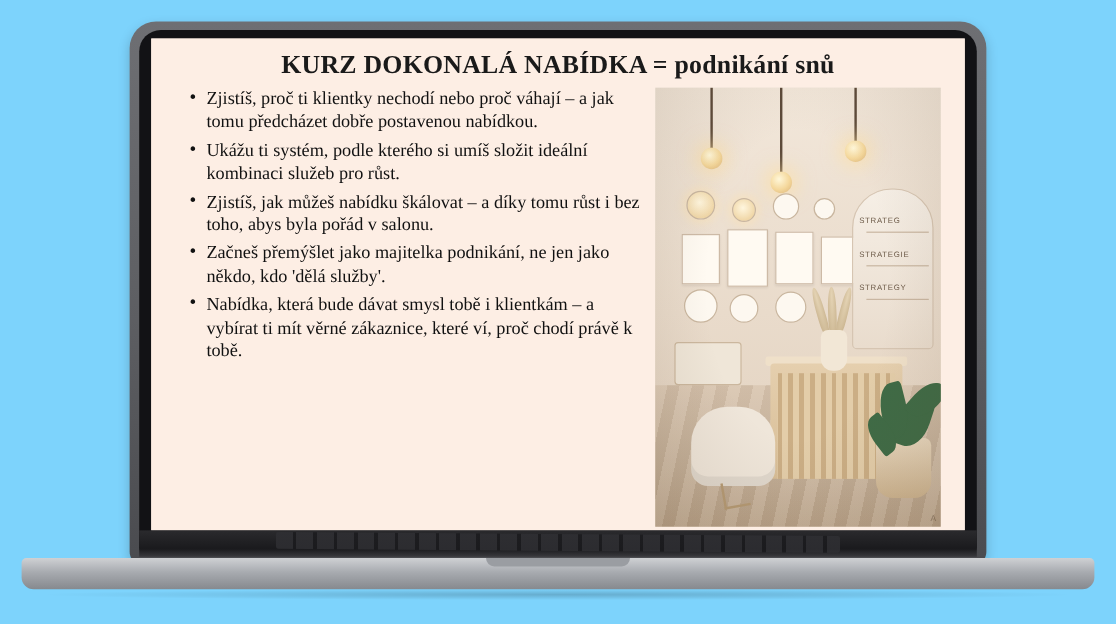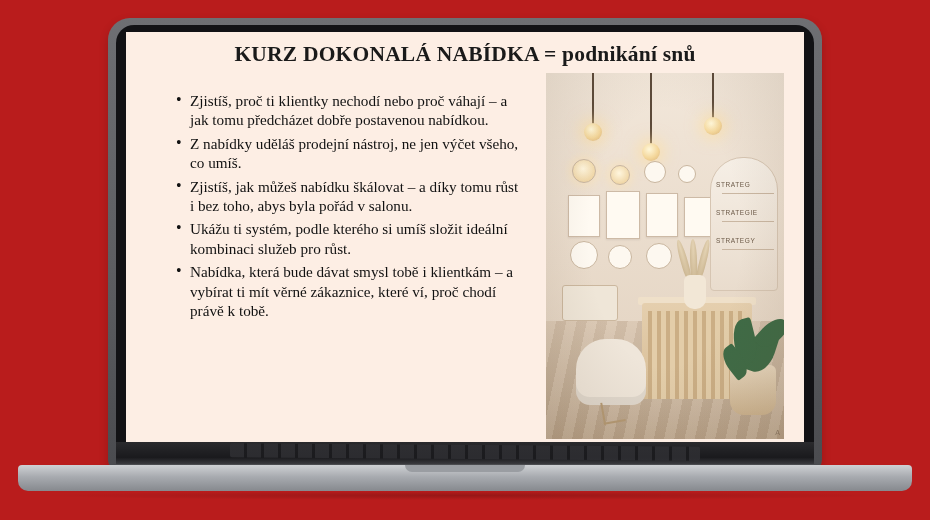--- a/index.html
+++ b/index.html
@@ -9,21 +9,21 @@
     height: 520px;
     overflow: hidden;
     background: #ffffff;
     font-family: "Liberation Serif", serif;
   }
 
   #stage {
     position: relative;
     width: 930px;
     height: 520px;
-    background: #b91c1c;
+    background: #7dd3fc;
   }
 
   
   .laptop-body {
     position: absolute;
     left: 108px;
     top: 18px;
     width: 714px;
     height: 452px;
     background: linear-gradient(180deg, #6e6f73 0%, #5d5e62 55%, #4a4b4f 100%);
@@ -137,21 +137,21 @@
     height: 368px;
   }
 
   .bullets {
     width: 404px;
     padding-left: 6px;
     box-sizing: border-box;
   }
 
   .bullets ul {
-    margin: 18px;
+    margin: 0;
     padding: 0 0 0 18px;
     list-style: none;
   }
 
   .bullets li {
     position: relative;
     font-size: 15.2px;
     line-height: 1.28;
     color: #111111;
     margin-bottom: 4px;
@@ -382,23 +382,23 @@
   <div class="screen">
     <div class="slide">
 
       <div class="slide-title">KURZ DOKONALÁ NABÍDKA = podnikání snů</div>
 
       <div class="slide-body">
 
         <div class="bullets">
           <ul>
             <li>Zjistíš, proč ti klientky nechodí nebo proč váhají – a jak tomu předcházet dobře postavenou nabídkou.</li>
-            <li>Z nabídky uděláš prodejní nástroj, ne jen výčet všeho, co umíš.</li>
+            <li>Ukážu ti systém, podle kterého si umíš složit ideální kombinaci služeb pro růst.</li>
             <li>Zjistíš, jak můžeš nabídku škálovat – a díky tomu růst i bez toho, abys byla pořád v salonu.</li>
-            <li>Ukážu ti systém, podle kterého si umíš složit ideální kombinaci služeb pro růst.</li>
+            <li>Začneš přemýšlet jako majitelka podnikání, ne jen jako někdo, kdo 'dělá služby'.</li>
             <li>Nabídka, která bude dávat smysl tobě i klientkám – a vybírat ti mít věrné zákaznice, které ví, proč chodí právě k tobě.</li>
           </ul>
         </div>
 
         <div class="photo">
           <div class="ph-wall"></div>
 
           <div class="lamp lamp1">
               <span class="bulb"></span>
             </div>

